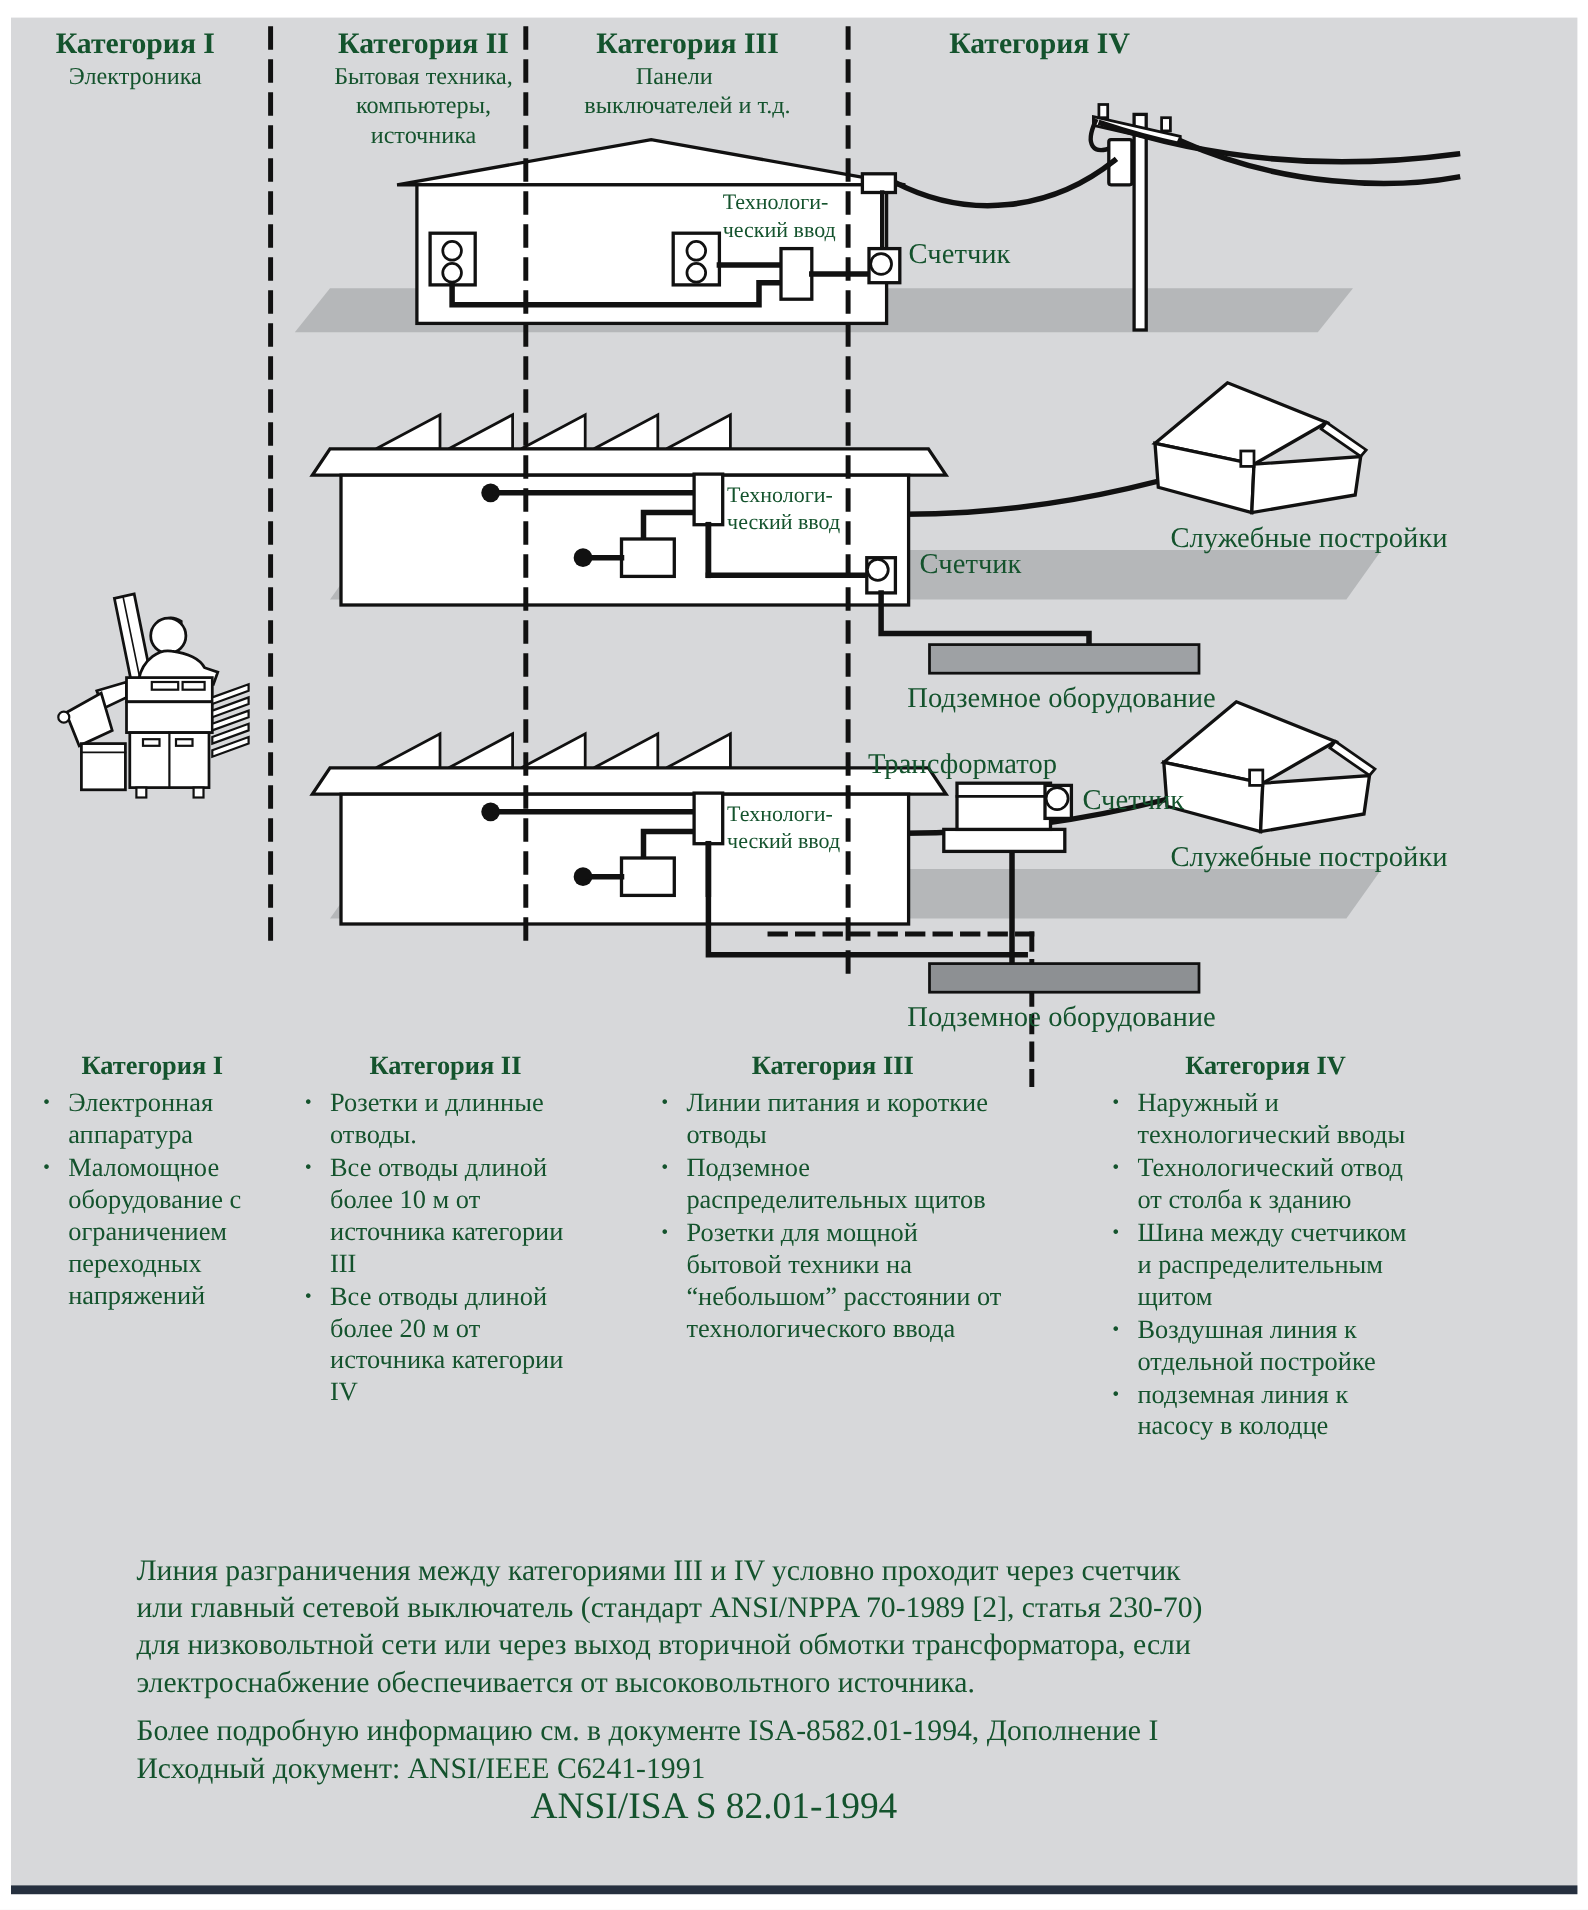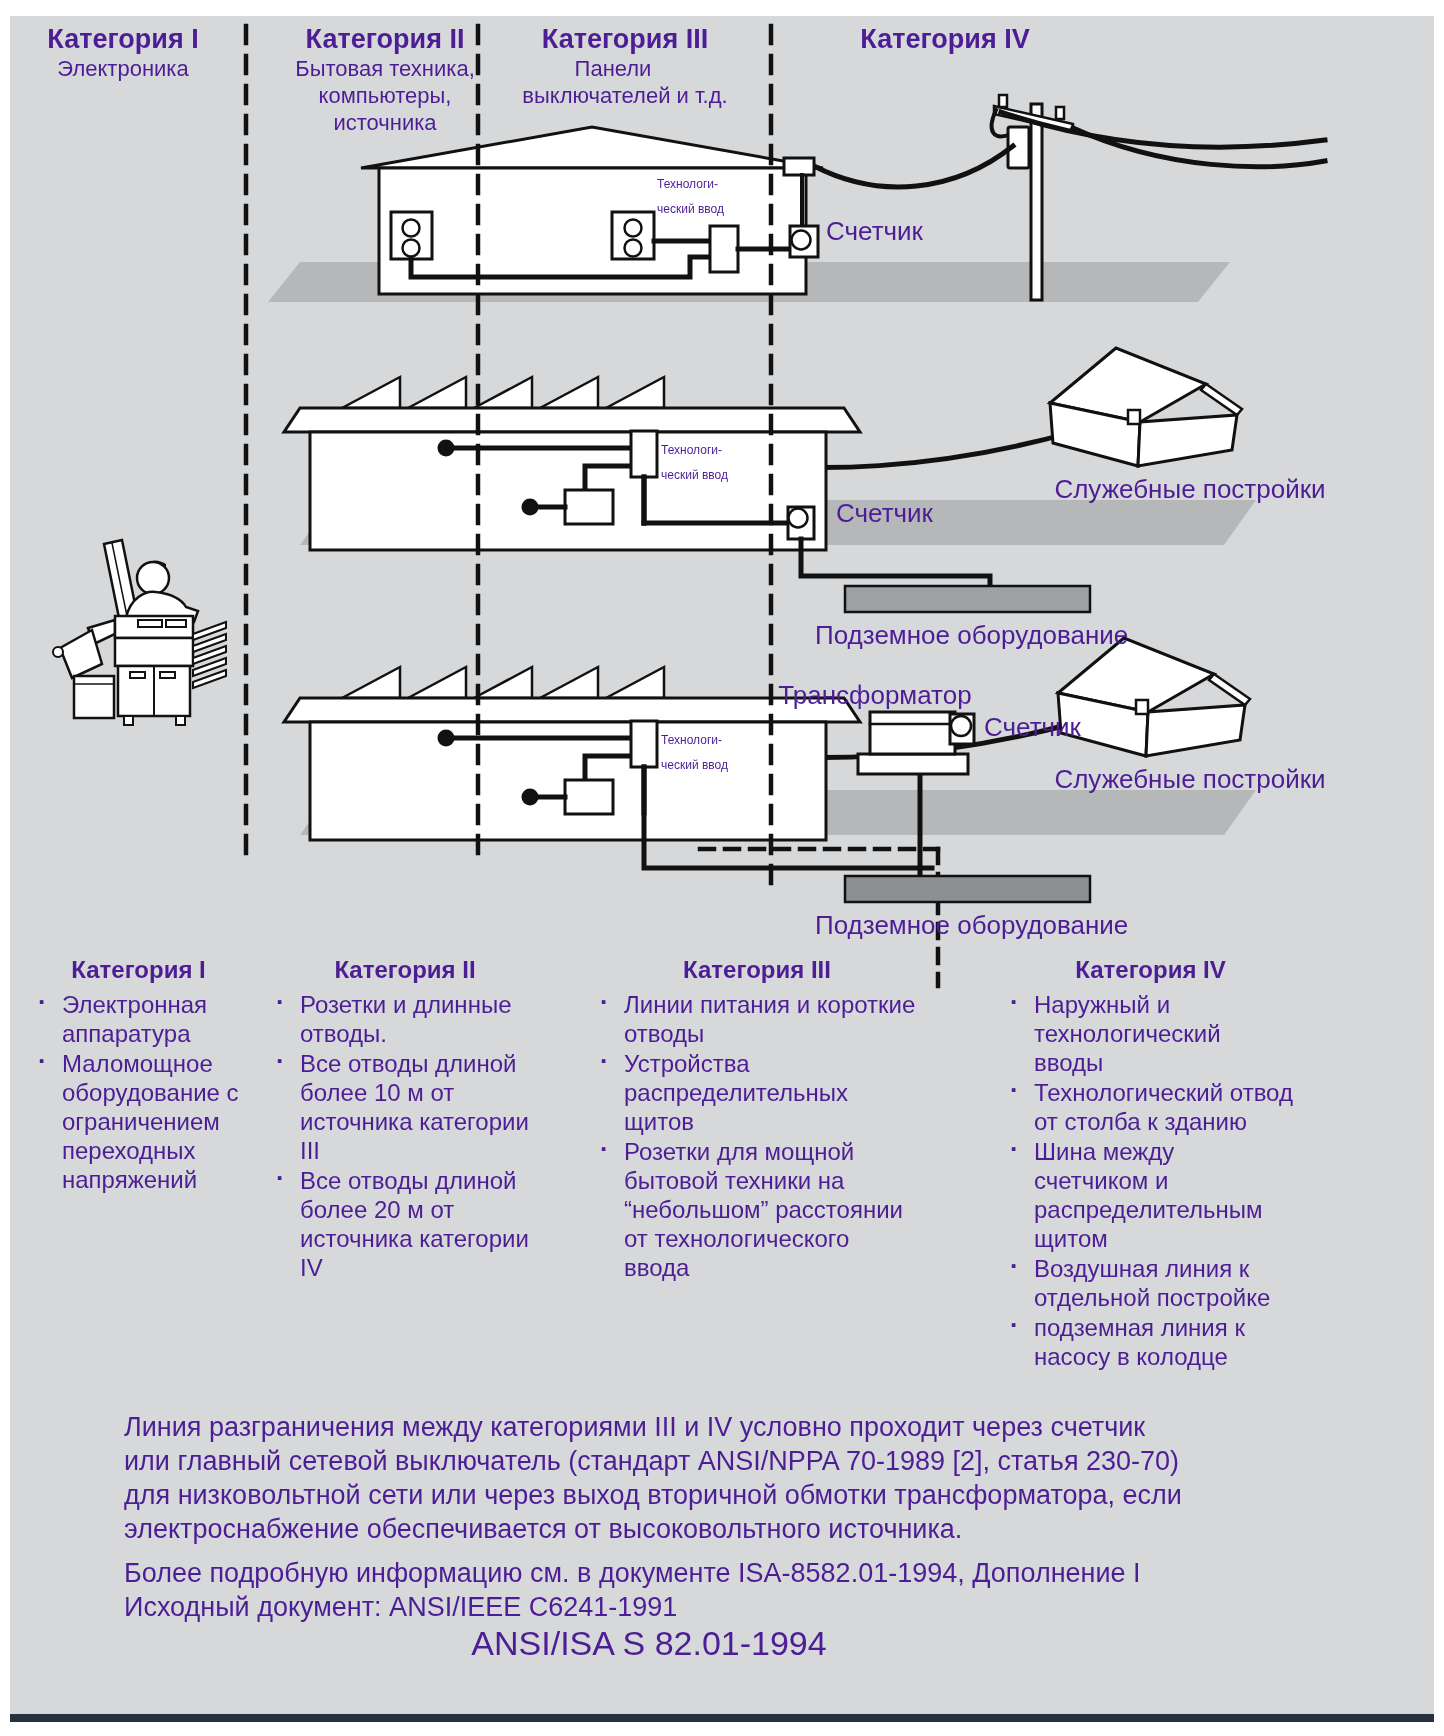--- a/index.html
+++ b/index.html
@@ -1,25 +1,25 @@
 <!DOCTYPE html>
 <html><head>
 <meta charset="utf-8">
 <style>
   html,body{margin:0;padding:0;background:#fff;}
   .page{position:relative;width:1444px;height:1736px;background:#fff;overflow:hidden;
-        font-family:Liberation Sans, sans-serif;color:#4c1d95;}
+        font-family:Liberation Serif, serif;color:#14532d;}
   .panel{position:absolute;left:10px;top:16px;width:1424px;height:1706px;background:#d7d8da;}
   .bottom-bar{position:absolute;left:10px;top:1714px;width:1424px;height:8px;background:#26303f;}
   svg.diagram{position:absolute;left:0;top:0;}
   .lbl{position:absolute;white-space:nowrap;}
   .hdr{font-weight:bold;font-size:27px;text-align:center;}
   .sub{font-size:22px;text-align:center;}
   .biglbl{font-size:26px;}
-  .techlbl{font-size:12px;line-height:25px;}
+  .techlbl{font-size:20px;line-height:25px;}
   .ctr{text-align:center;}
   .cat-col{position:absolute;}
   .cat-col .cat-hdr{font-weight:bold;font-size:24px;text-align:center;margin-bottom:6px;}
   .cat-col ul{list-style:none;margin:0;padding:0;font-size:24px;line-height:29px;}
   .cat-col li{position:relative;padding-left:26px;margin:0 0 1px 0;}
   .cat-col li::before{content:"\00B7";position:absolute;left:2px;top:-2px;font-weight:bold;font-size:26px;}
   .note{position:absolute;font-size:27px;line-height:34px;}
   .footer-title{position:absolute;font-size:34px;text-align:center;}
 </style>
 </head>
@@ -205,21 +205,21 @@
     <ul>
       <li>Розетки и длинные отводы.</li>
       <li>Все отводы длиной более 10 м от источника категории III</li>
       <li>Все отводы длиной более 20 м от источника категории IV</li>
     </ul>
   </div>
   <div class="cat-col" style="left:598px;top:956px;width:318px;">
     <div class="cat-hdr">Категория III</div>
     <ul>
       <li>Линии питания и короткие отводы</li>
-      <li>Устройства распределительных щитов</li>
+      <li>Подземное распределительных щитов</li>
       <li>Розетки для мощной бытовой техники на “небольшом” расстоянии от технологического ввода</li>
     </ul>
   </div>
   <div class="cat-col" style="left:1008px;top:956px;width:285px;">
     <div class="cat-hdr">Категория IV</div>
     <ul>
       <li>Наружный и технологический вводы</li>
       <li>Технологический отвод от столба к зданию</li>
       <li>Шина между счетчиком и распределительным щитом</li>
       <li>Воздушная линия к отдельной постройке</li>

